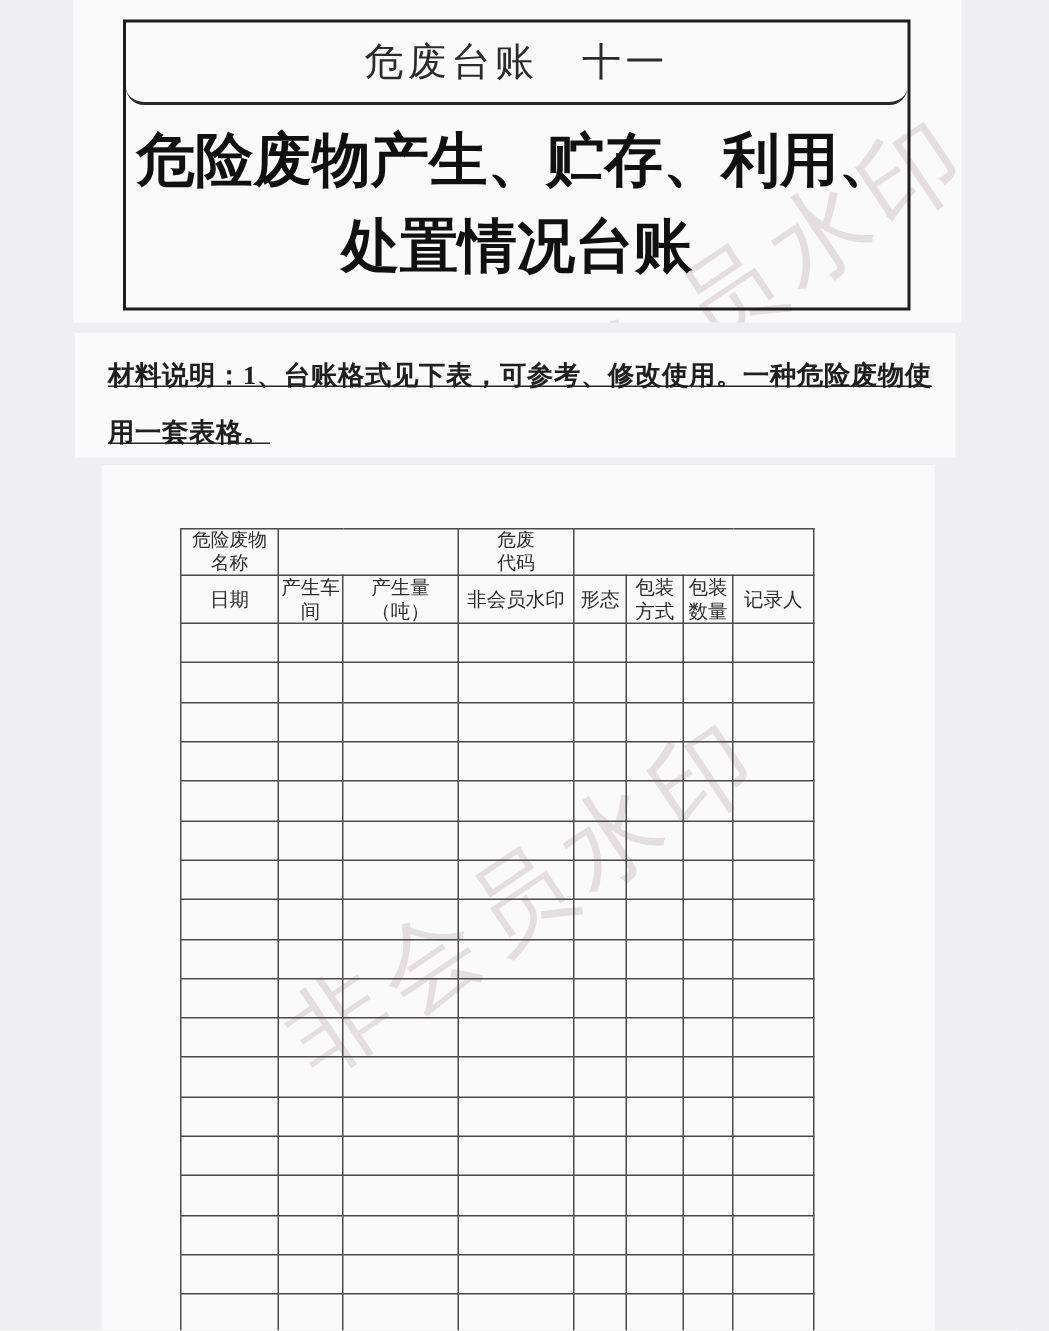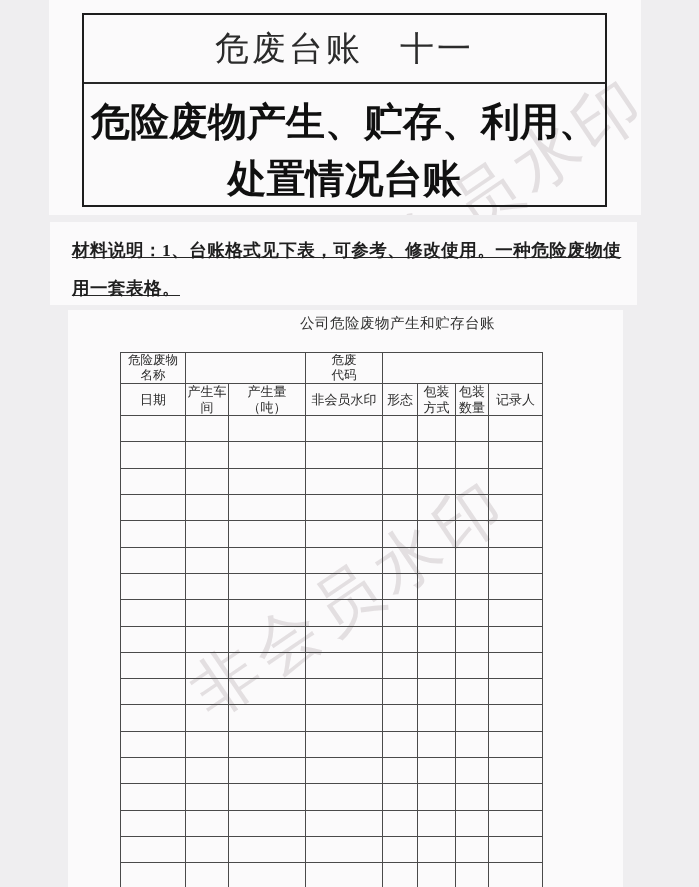--- a/index.html
+++ b/index.html
@@ -22,24 +22,24 @@
 
   
   .cover-box {
     position:absolute; left:33px; top:13px;
     width:525px; height:194px;
     border:2px solid #1d1d1d;
     background:transparent;
     z-index:2;
   }
   .kicker {
-    height:69px;
+    height:55px;
     border-bottom:2px solid #282828;
     display:flex; align-items:center; justify-content:center;
-    font-size:34px; letter-spacing:3px; color:#2b2b2b;
+    font-size:26px; letter-spacing:3px; color:#2b2b2b;border-radius:12px;
   }
   .cover-title {
     padding-top:9px;
     text-align:center;
     font-size:39px; font-weight:bold; line-height:57px;
     color:#101010; letter-spacing:0px;
     font-family:"Liberation Sans", sans-serif;
   }
 
   
@@ -102,21 +102,20 @@
 
 <div class="sheet s2">
   <div class="notes">
     <div>材料说明：1、台账格式见下表，可参考、修改使用。一种危险废物使</div>
     <div>用一套表格。</div>
   </div>
 </div>
 
 <div class="sheet s3">
   <div class="wm wm-ledger">非会员水印</div>
-  <div class="table-title">公司危险废物产生和贮存台账</div>
   <table class="ledger">
     <colgroup>
       <col style="width:65px">
         <col style="width:43px">
         <col style="width:77px">
         <col style="width:77px">
       <col style="width:35px">
         <col style="width:38px">
         <col style="width:33px">
         <col style="width:54px">

